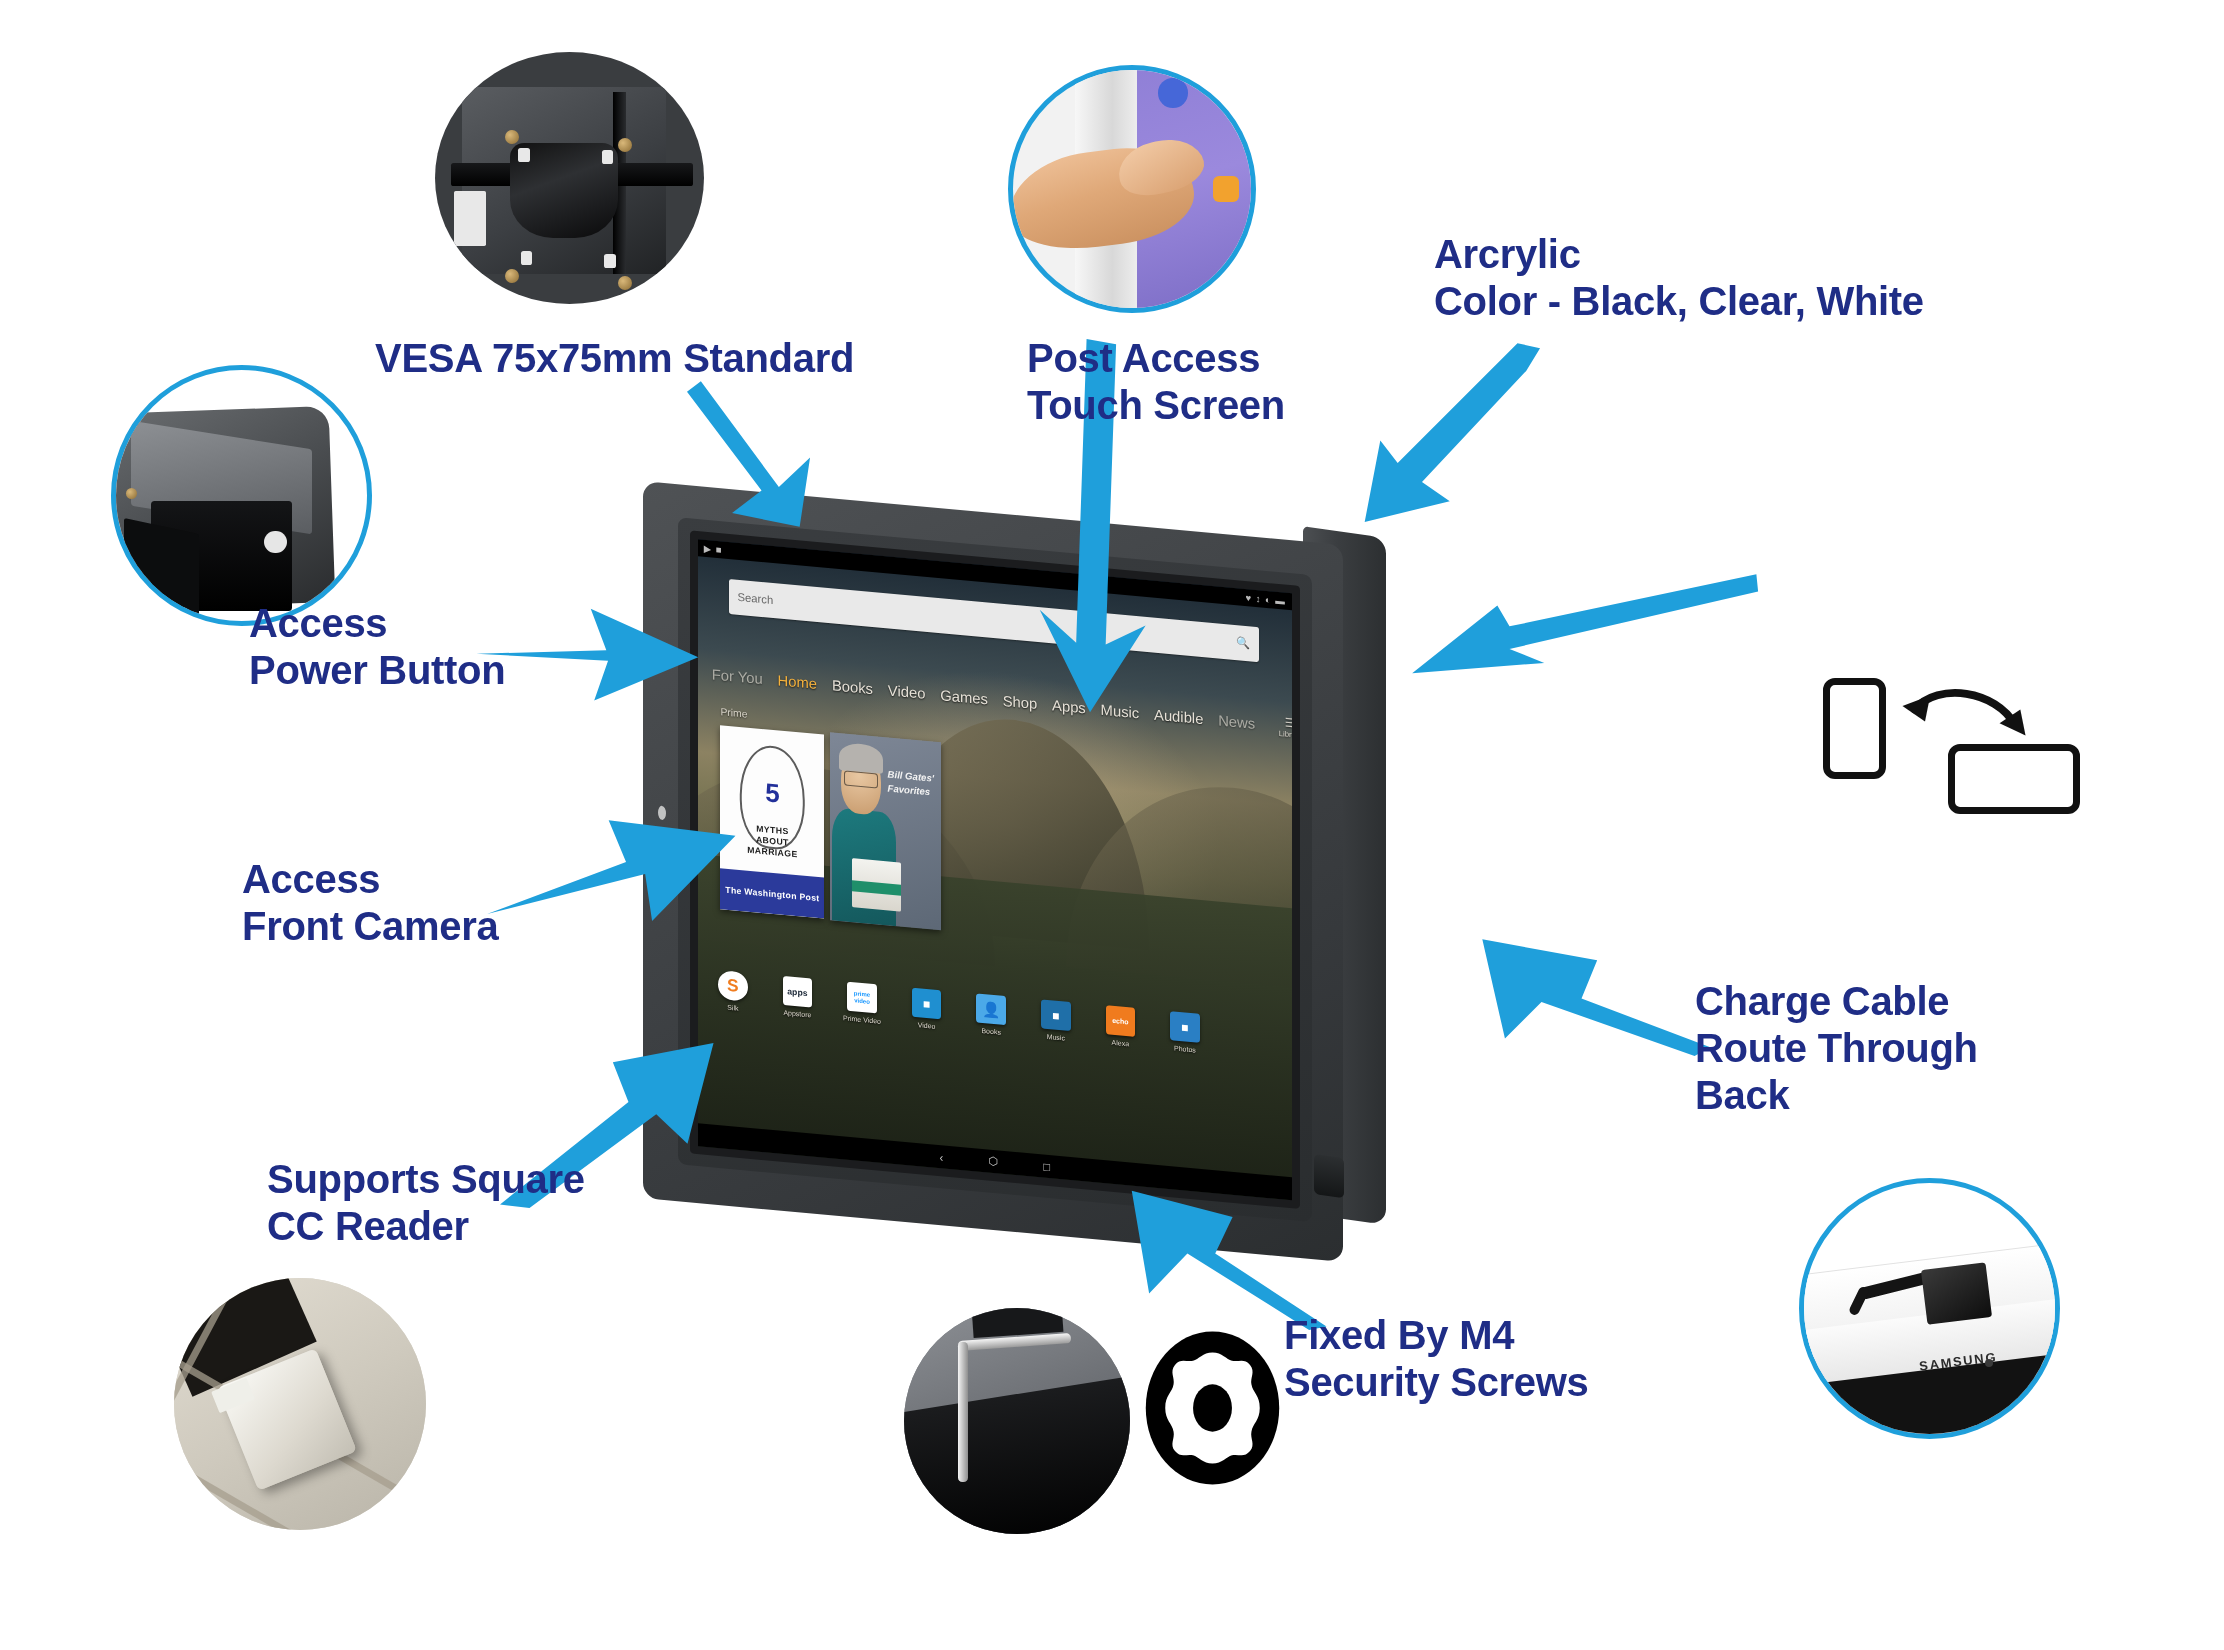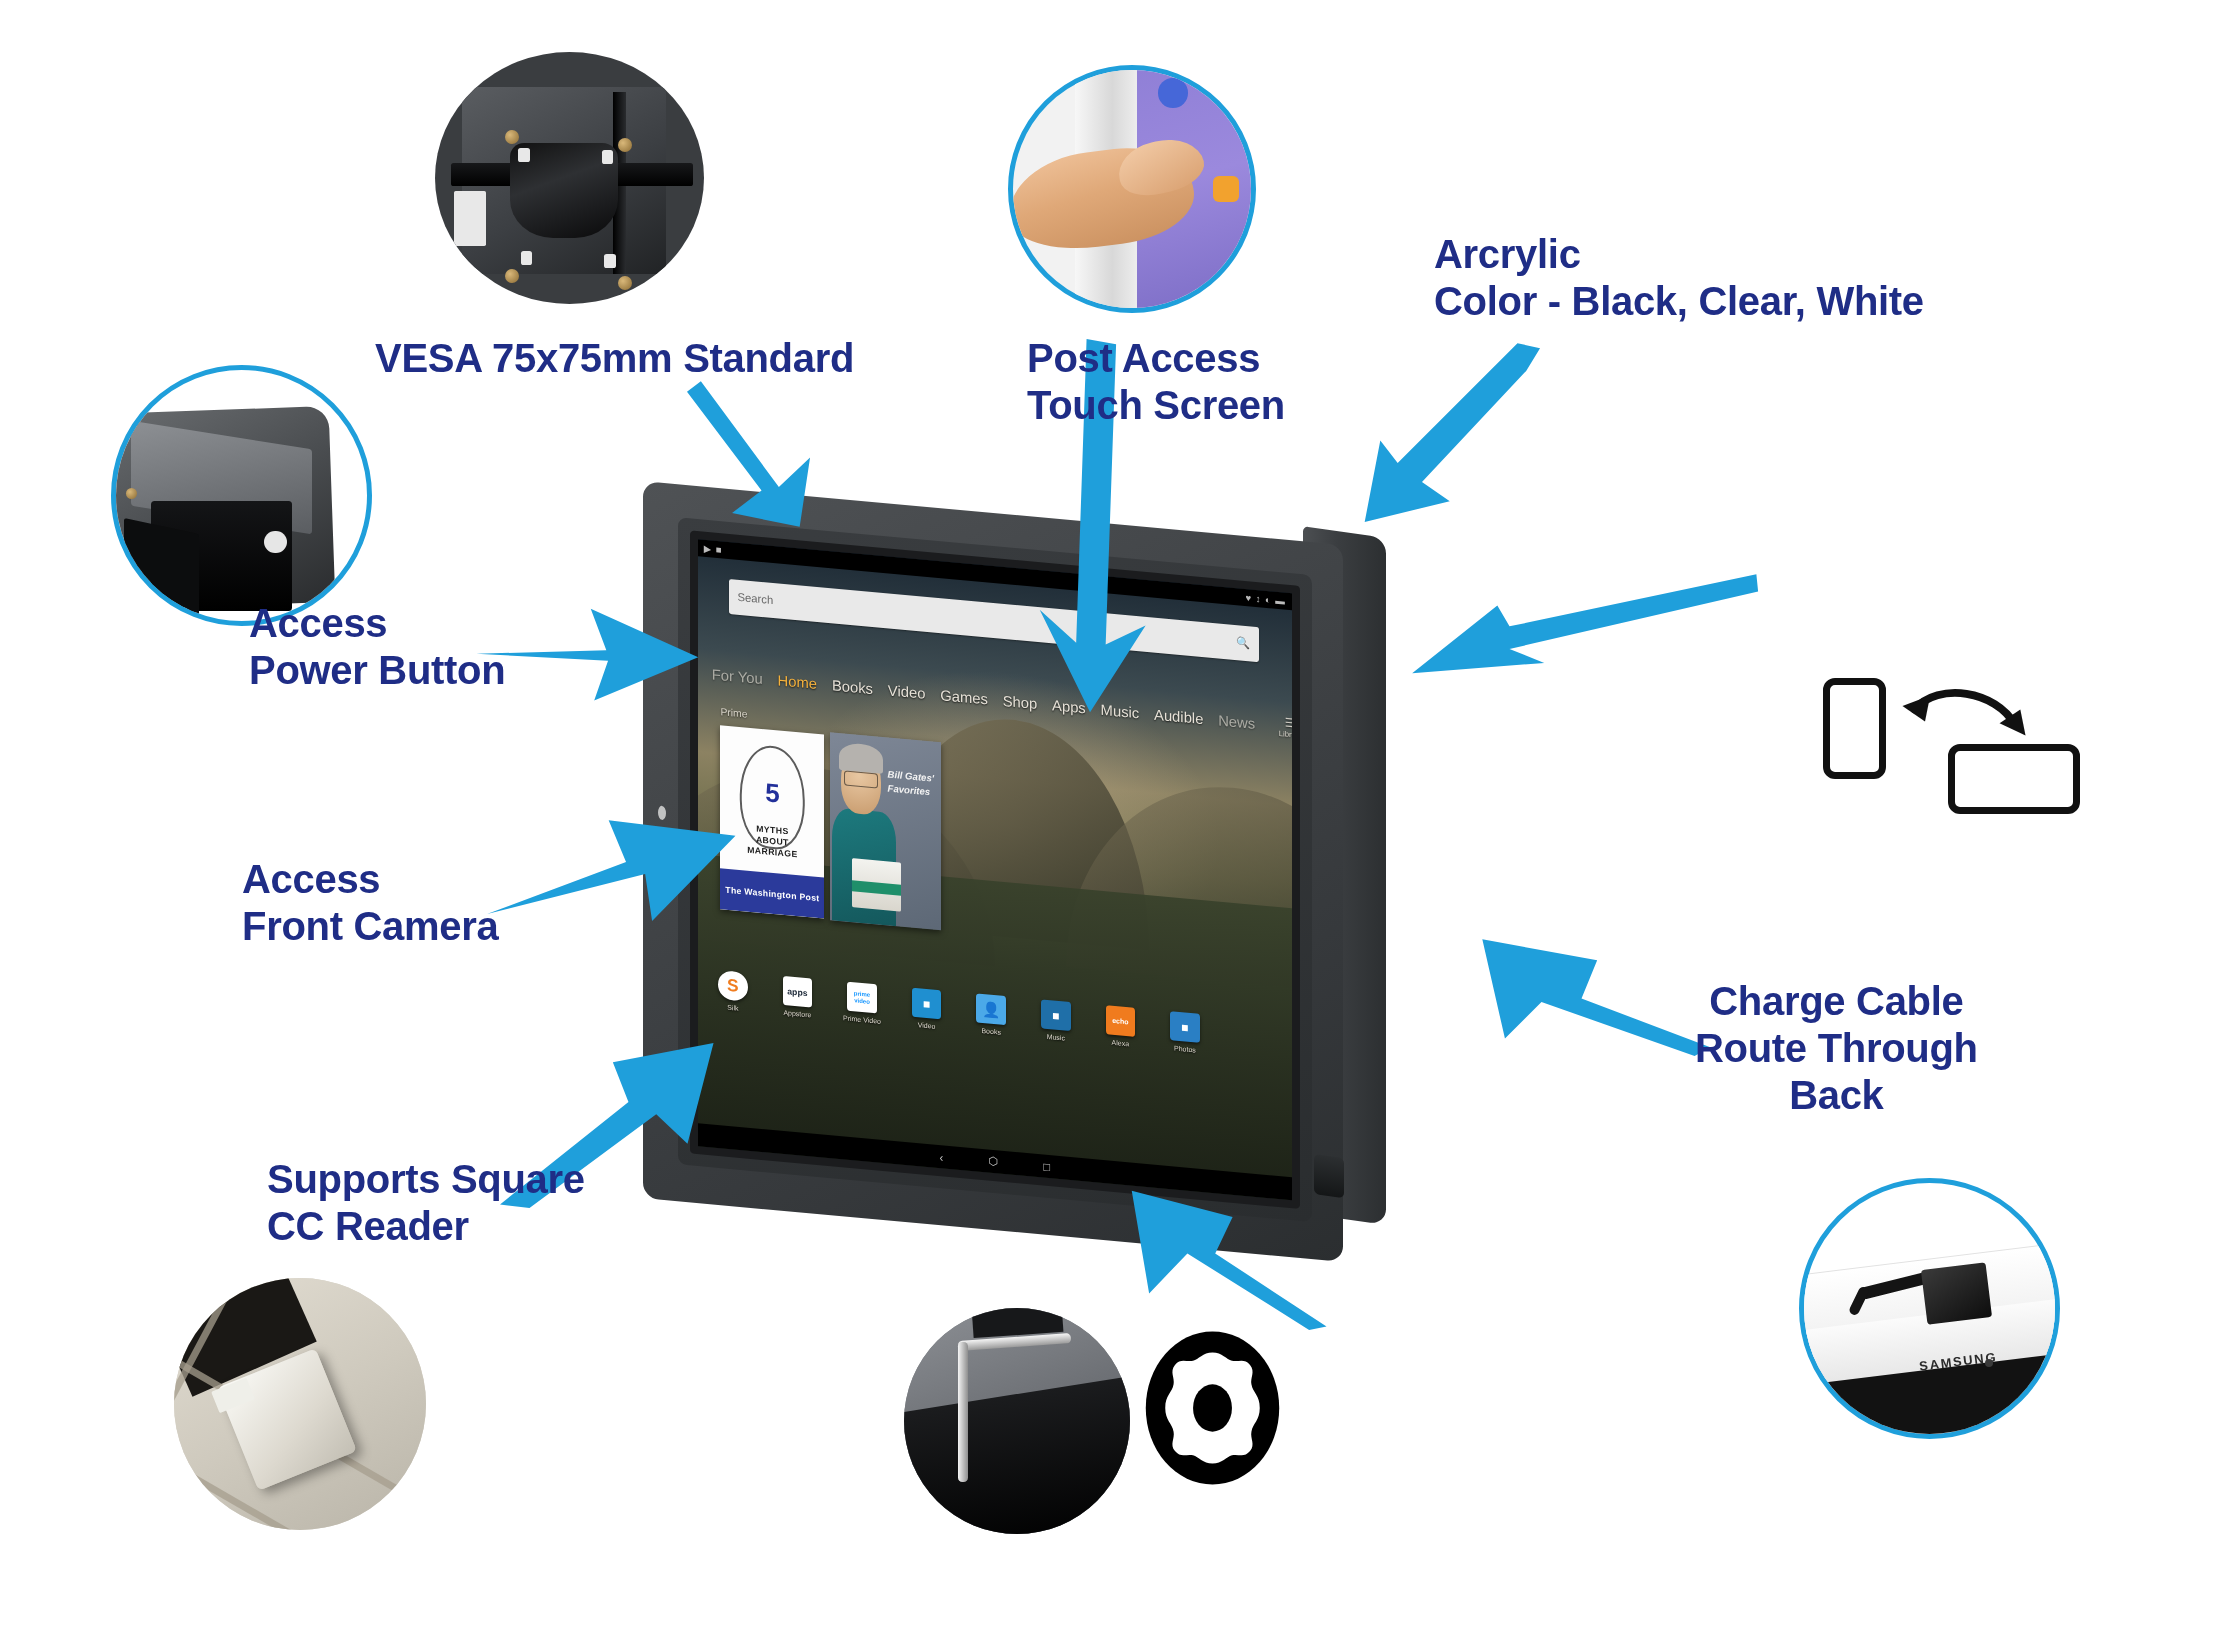--- a/index.html
+++ b/index.html
@@ -670,19 +670,21 @@
 
   <div class="callout" style="left:249px; top:600px;">Access
 Power Button</div>
 
   <div class="callout" style="left:242px; top:856px;">Access
 Front Camera</div>
 
   <div class="callout" style="left:267px; top:1156px;">Supports Square
 CC Reader</div>
 
-  <div class="callout" style="left:1695px; top:978px;text-align:center;">Charge Cable
+  <div class="callout" style="left:1695px; top:978px;">Charge Cable
 Route Through
 Back</div>
 
+  <div class="callout" style="left:1284px; top:1312px;">Fixed By M4
+Security Screws</div>
 
 </div>
 
 
 </body></html>

